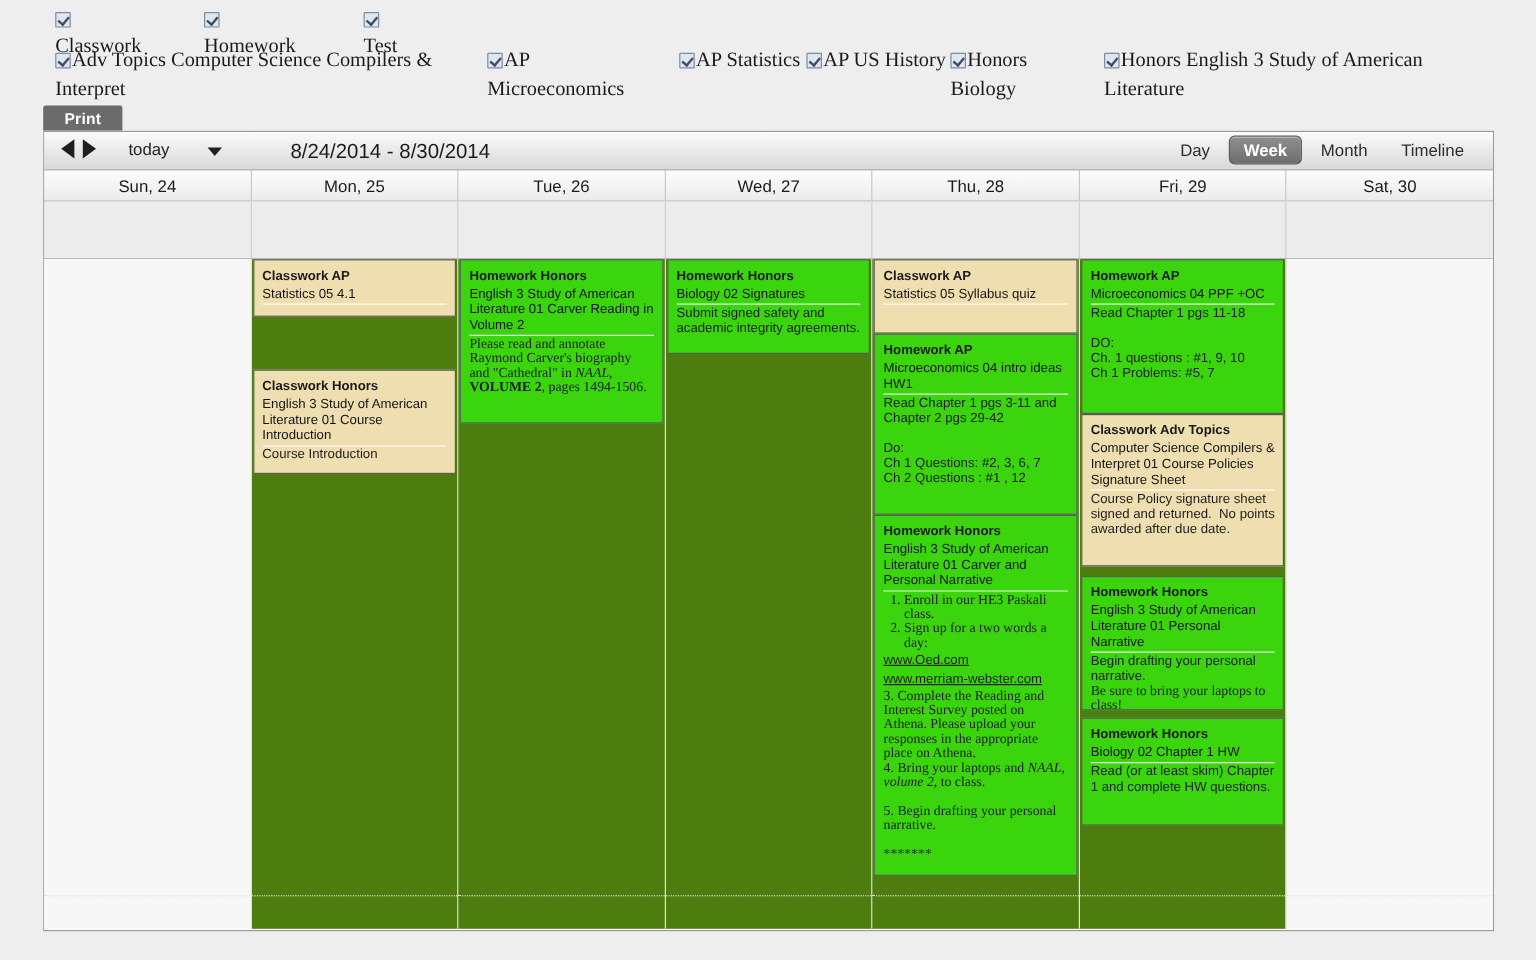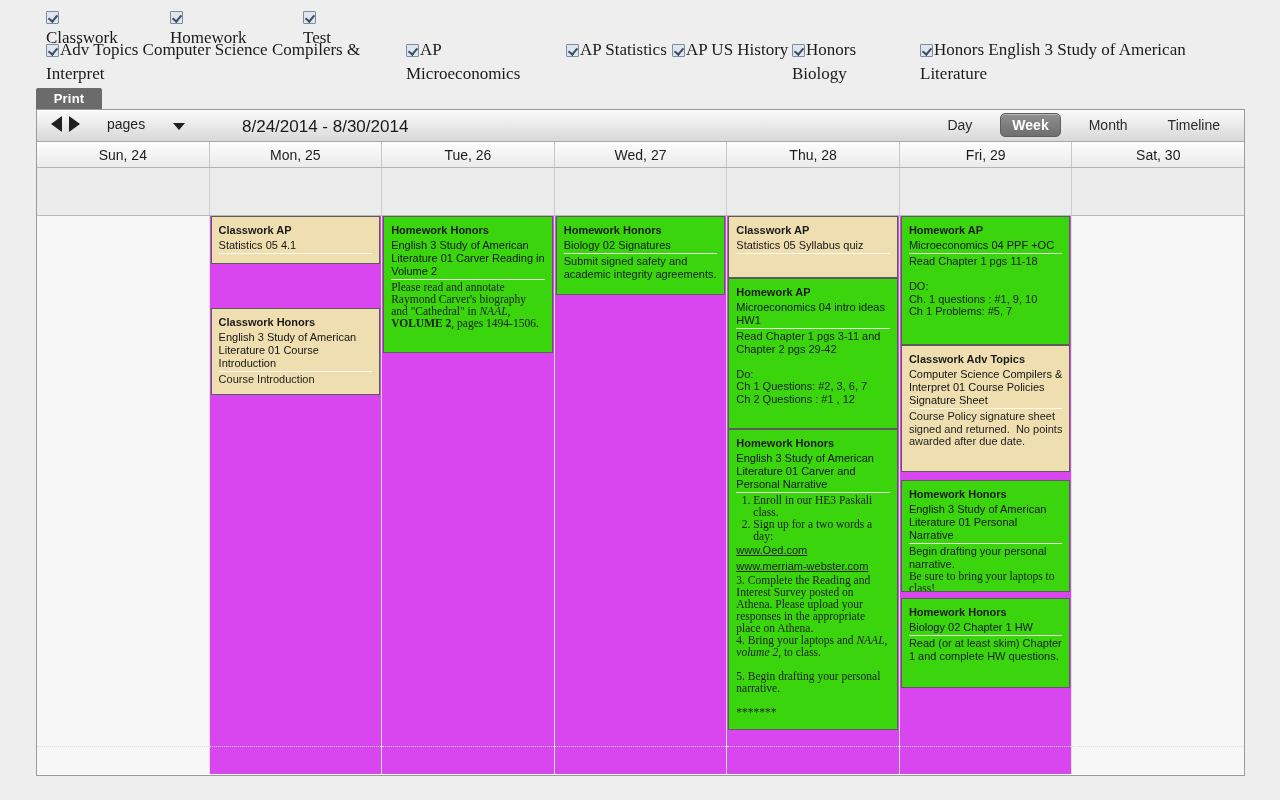--- a/index.html
+++ b/index.html
@@ -93,21 +93,21 @@
     border-top: 7px solid #1f1f1f;
     cursor: pointer;
   }
   #date-range {
     position: absolute; left: 205px; top: 7px;
     font-size: 17px; color: #1a1a1a;
     white-space: nowrap;
   }
   #view-buttons {
     position: absolute; right: 12px; top: 3px;
-    display: flex; align-items: flex-end; gap: 16px;
+    display: flex; align-items: flex-end; gap: 4px;
   }
   .view-btn {
     font-size: 14px; color: #2b2b2b;
     padding: 4px 12px;
     border-radius: 5px;
     cursor: pointer;
     white-space: nowrap;
   }
   .view-btn.active {
     background: linear-gradient(#8f8f8f, #6e6e6e);
@@ -152,21 +152,21 @@
   #grid-body {
     position: relative;
     height: 558px;
     display: flex;
     background: #ffffff;
   }
   .day-col {
     flex: 1 1 0;
     position: relative;
     border-right: 1px solid #e2e2e2;
-    background: #d946ef;
+    background: #4d7c0f;
   }
   .day-col:last-child { border-right: none; }
   .day-col.weekend { background: #f7f7f7; }
   .hour-line {
     position: absolute; left: 0; right: 0;
     border-top: 1px dotted #e6dede;
   }
 
   
   #watermark {
@@ -256,21 +256,21 @@
 
 <div id="print-tab">Print</div>
 
 <div id="calendar">
 
   <div id="toolbar">
     <div class="nav-arrows">
       <div class="arrow left"></div>
       <div class="arrow right"></div>
     </div>
-    <div id="today-btn">pages</div>
+    <div id="today-btn">today</div>
     <div id="today-caret"></div>
     <div id="date-range">8/24/2014 - 8/30/2014</div>
     <div id="view-buttons">
         <div class="view-btn">Day</div>
         <div class="view-btn active">Week</div>
         <div class="view-btn">Month</div>
         <div class="view-btn">Timeline</div>
       </div>
   </div>
 

